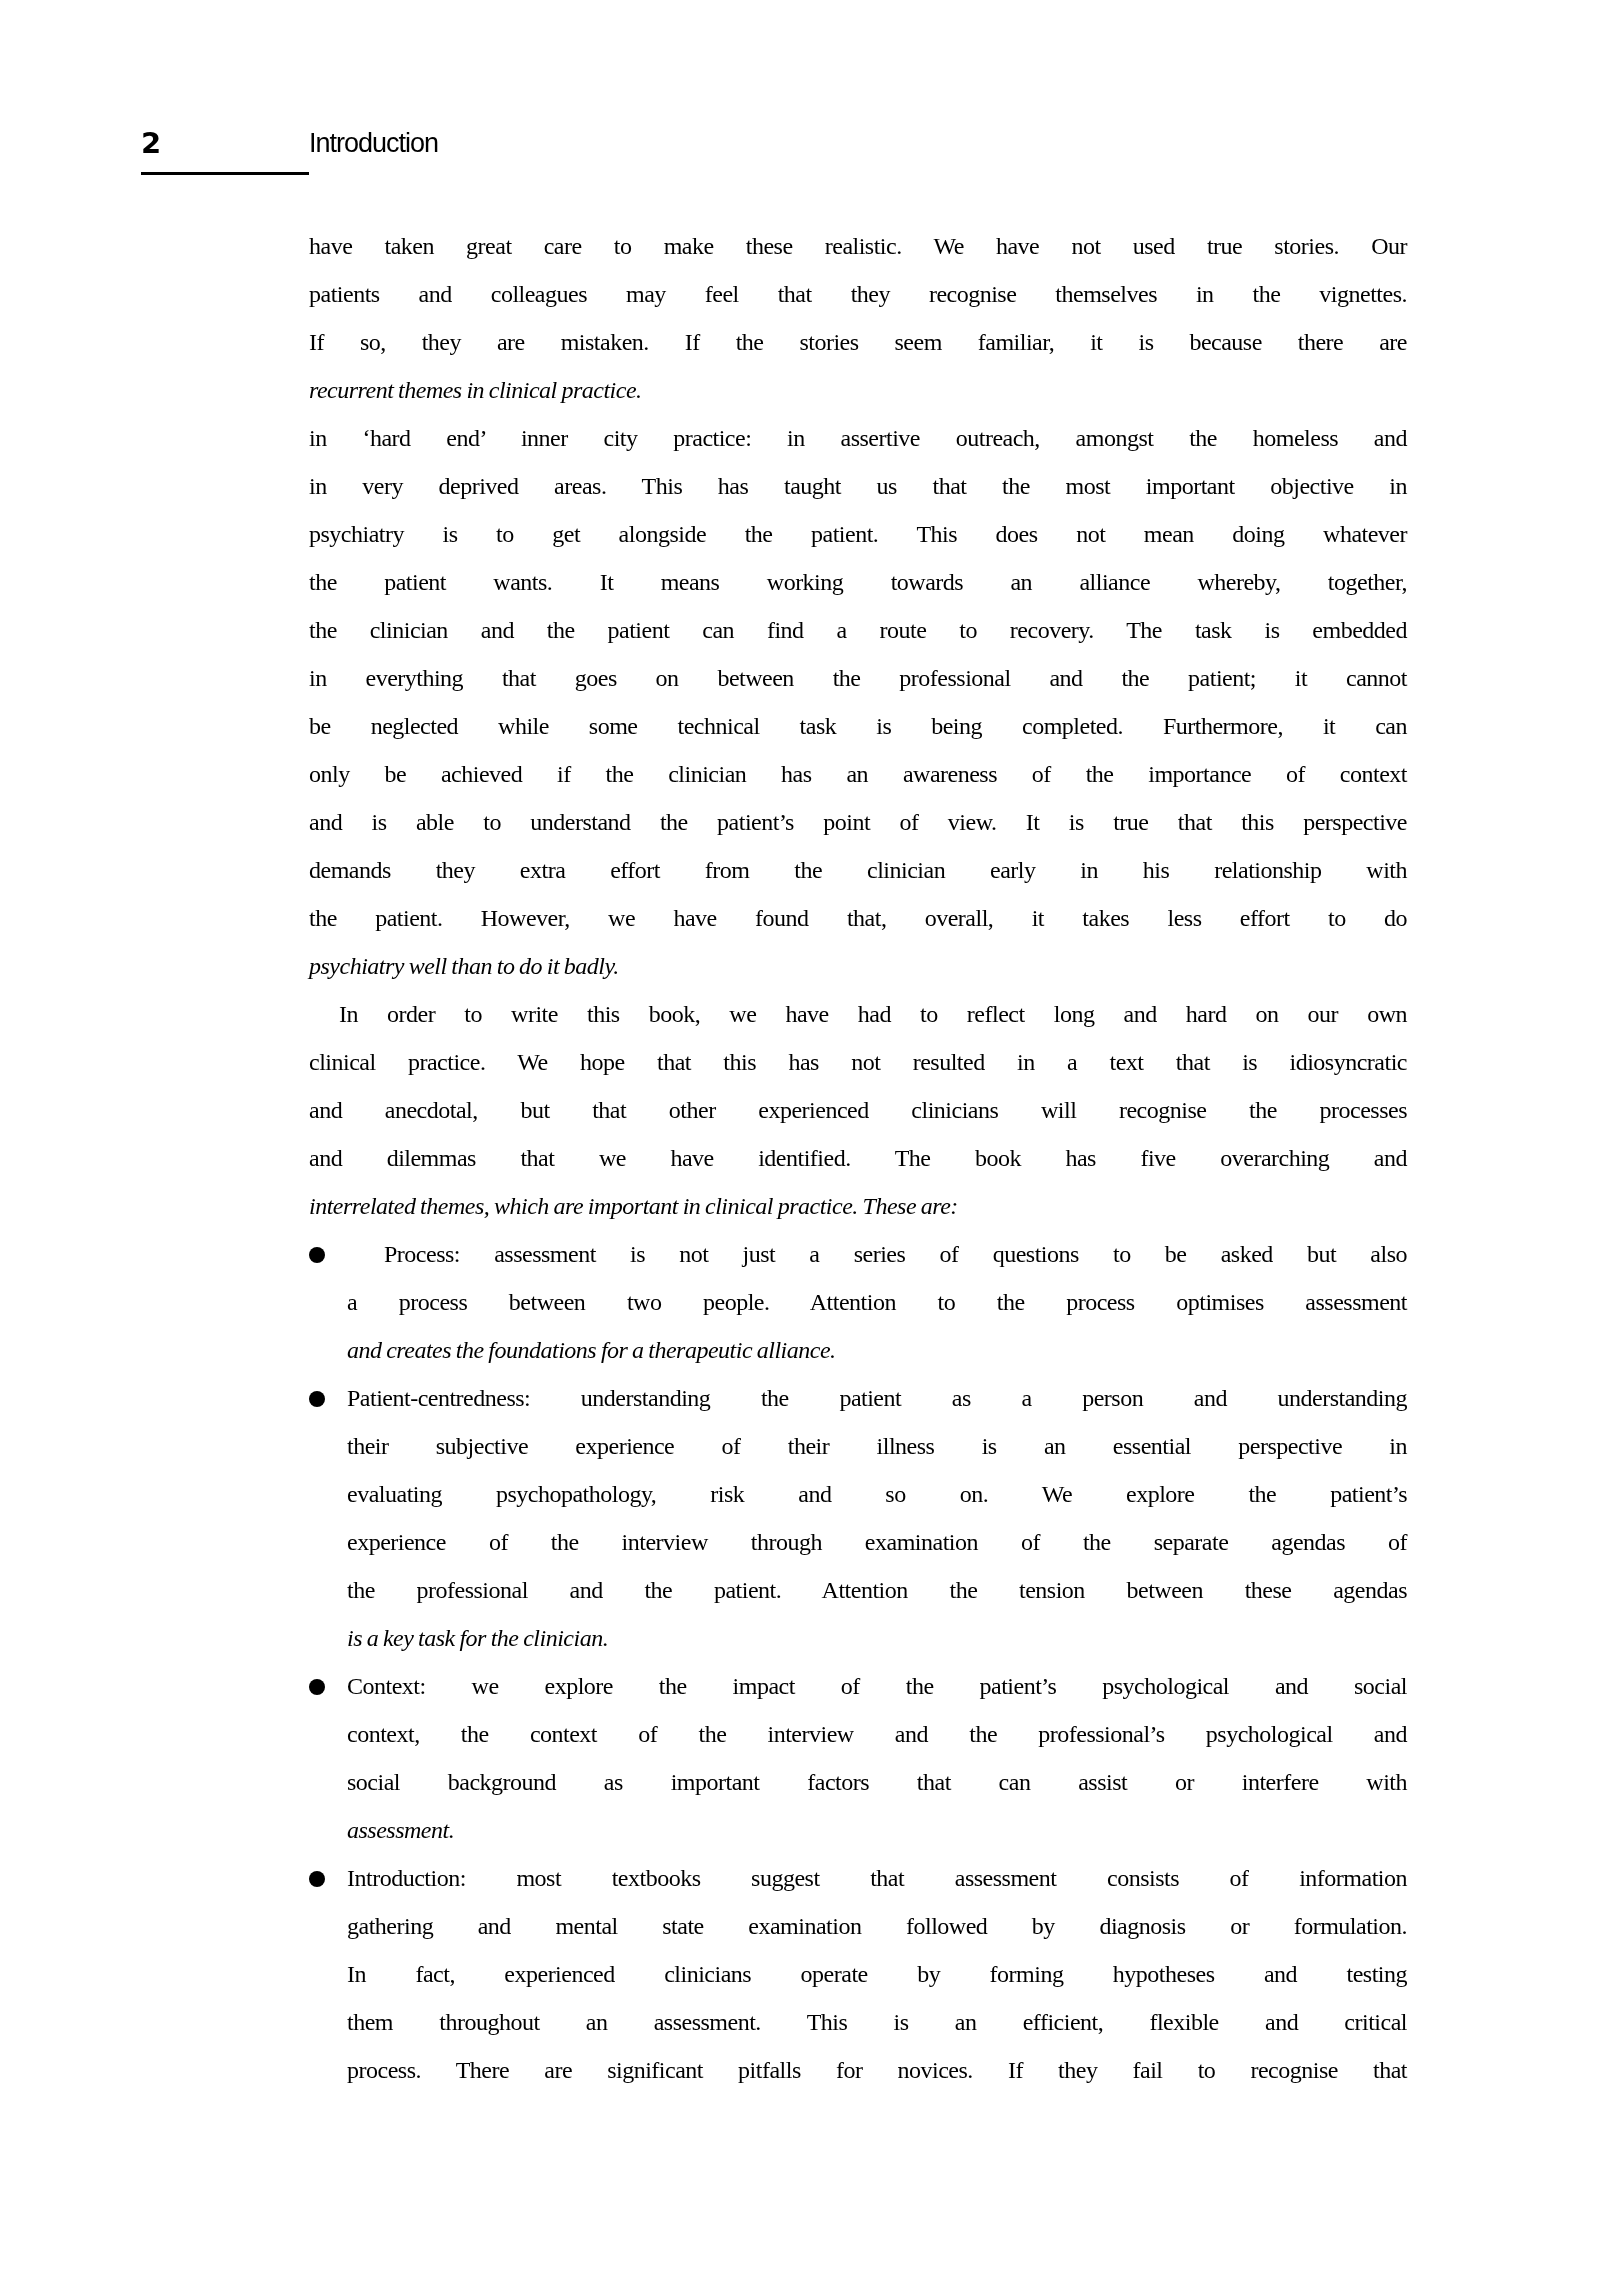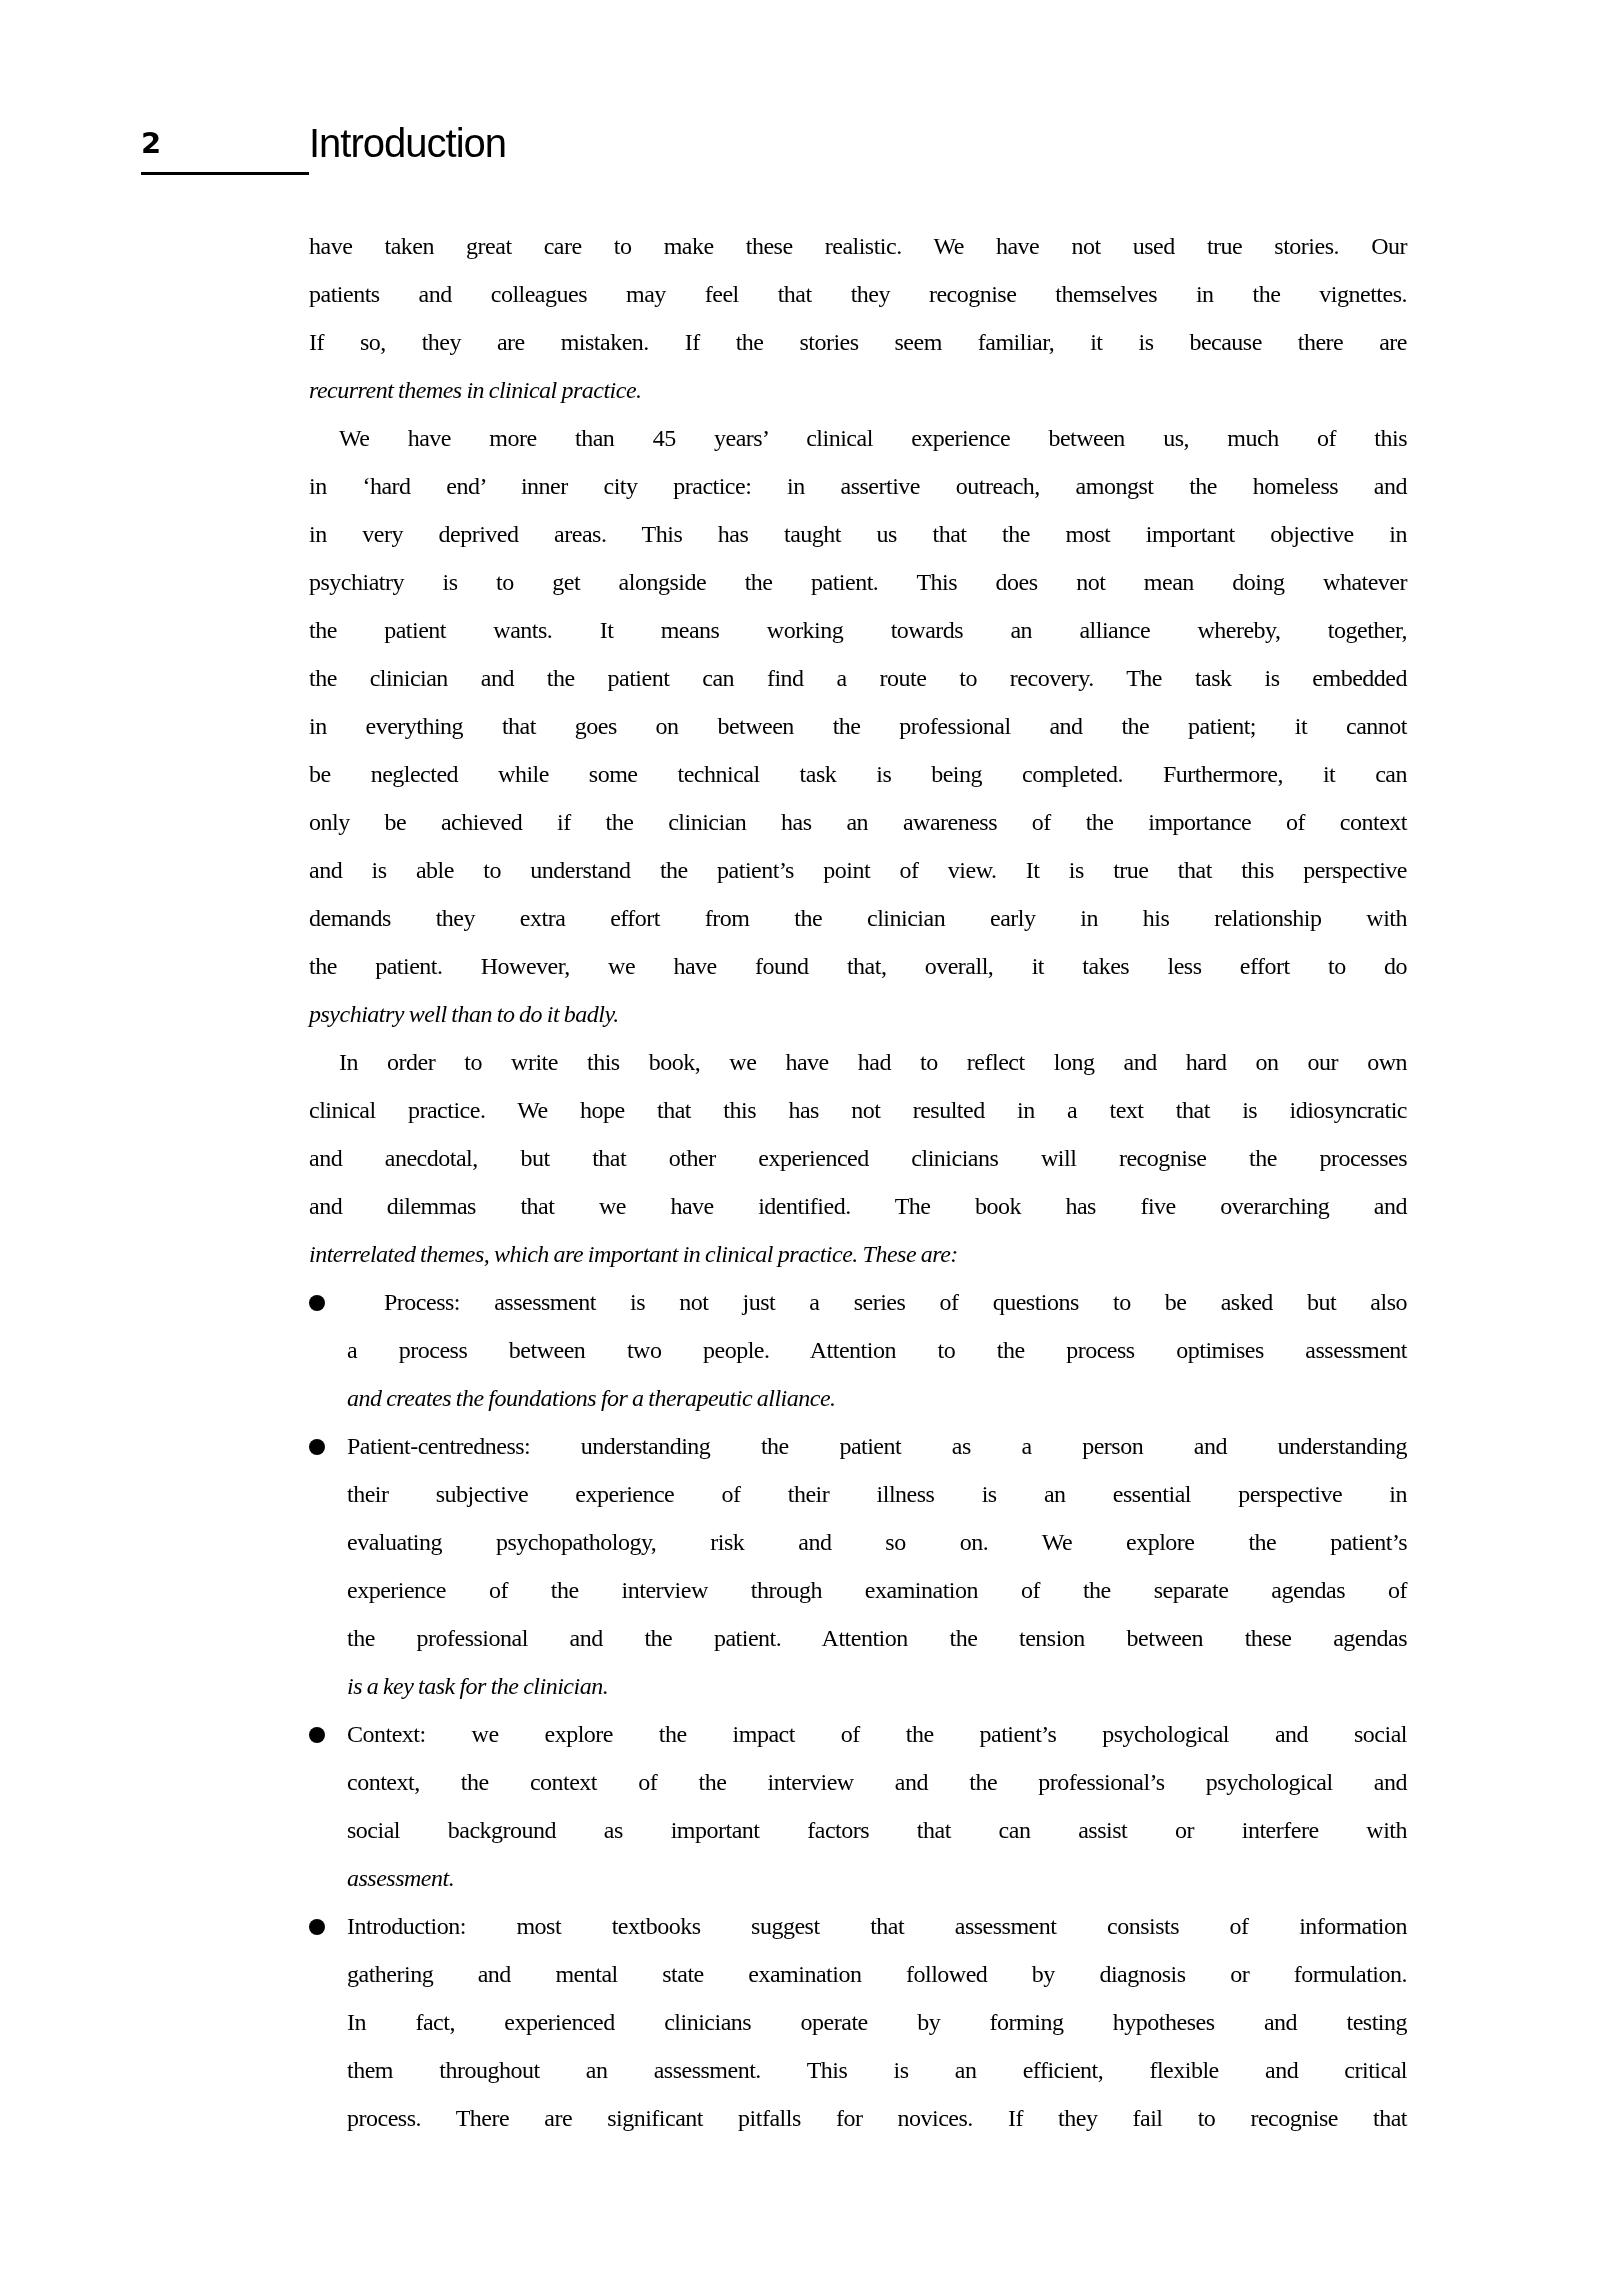--- a/index.html
+++ b/index.html
@@ -1,19 +1,19 @@
 <!DOCTYPE html>
 <html style="font-size:13.3px"><head>
 <meta charset="utf-8">
 <style>
   html, body { margin: 0; padding: 0; background: #ffffff; }
   body { width: 1622px; height: 2295px; position: relative; overflow: hidden; color: #000; }
   .running-head { position: absolute; left: 141px; top: 123px; height: 40px; width: 749px; }
   .page-num { position: absolute; left: 0; top: 0; font-family: "DejaVu Sans", sans-serif; font-weight: bold; font-size: 29px; line-height: 40px; }
-  .chapter-title { position: absolute; left: 168px; top: 0; font-family: "Liberation Sans", sans-serif; font-size: 40px; line-height: 40px; letter-spacing: -1px; }
+  .chapter-title { position: absolute; left: 168px; top: 0; font-family: "Liberation Sans", sans-serif; font-size: 27px; line-height: 40px; letter-spacing: -1px; }
   .head-rule { position: absolute; left: 141px; top: 172px; width: 168px; height: 3.3px; background: #000; }
   .body { position: absolute; left: 309px; top: 222px; width: 1098px; font-family: "Liberation Serif", serif; font-size: 24px; letter-spacing: -0.5px; word-spacing: -0.8px; }
   .line { display: block; height: 48px; line-height: 48px; white-space: nowrap; text-align: justify; text-align-last: justify; overflow: visible; }
   .line.last { text-align-last: left; font-style: italic; }
   .line.indent { padding-left: 30px; }
   .line.bullet-cont { padding-left: 38px; }
   .line.bullet-first { padding-left: 38px; position: relative; }
   .bullet-dot { position: absolute; left: 0; top: 16.6px; width: 16px; height: 16px; border-radius: 50%; background: #000; }
 </style>
 </head>
@@ -28,21 +28,20 @@
 <div class="body">
 
   <div>
     <span class="line">have taken great care to make these realistic. We have not used true stories. Our</span>
     <span class="line">patients and colleagues may feel that they recognise themselves in the vignettes.</span>
     <span class="line">If so, they are mistaken. If the stories seem familiar, it is because there are</span>
     <span class="line last">recurrent themes in clinical practice.</span>
   </div>
 
   <div>
-    <span class="line indent">We have more than 45 years’ clinical experience between us, much of this</span>
     <span class="line">in ‘hard end’ inner city practice: in assertive outreach, amongst the homeless and</span>
     <span class="line">in very deprived areas. This has taught us that the most important objective in</span>
     <span class="line">psychiatry is to get alongside the patient. This does not mean doing whatever</span>
     <span class="line">the patient wants. It means working towards an alliance whereby, together,</span>
     <span class="line">the clinician and the patient can find a route to recovery. The task is embedded</span>
     <span class="line">in everything that goes on between the professional and the patient; it cannot</span>
     <span class="line">be neglected while some technical task is being completed. Furthermore, it can</span>
     <span class="line">only be achieved if the clinician has an awareness of the importance of context</span>
     <span class="line">and is able to understand the patient’s point of view. It is true that this perspective</span>
     <span class="line">demands they extra effort from the clinician early in his relationship with</span>

